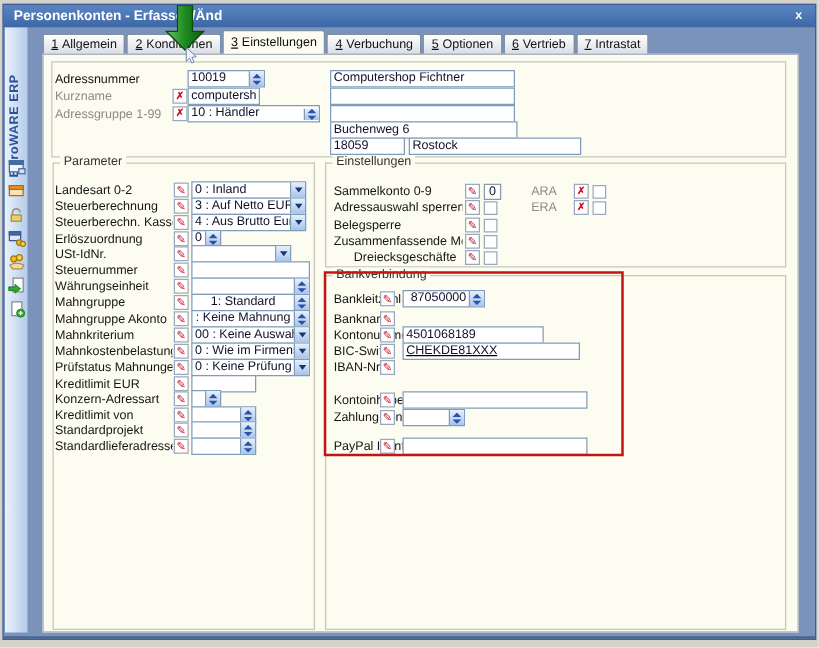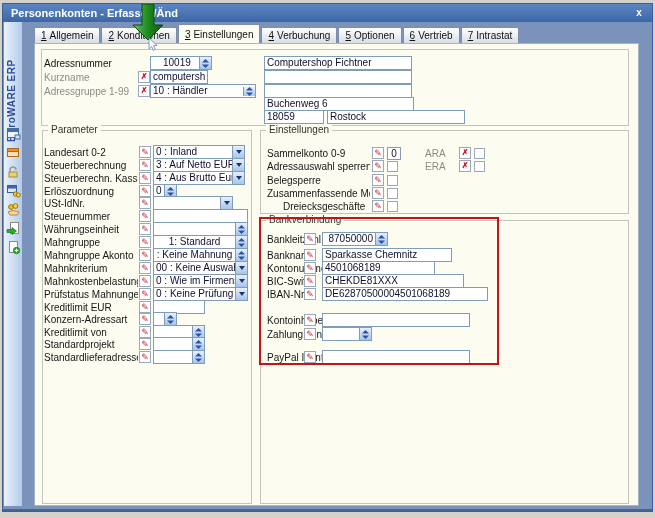--- a/index.html
+++ b/index.html
@@ -112,21 +112,21 @@
     <div class="panel" id="panel">
       <div class="grp" id="hdr-box" style="left:6px;top:5px;width:588px;height:77px"></div>
       <div class="grp" style="left:7px;top:86px;width:210px;height:374px"></div>
       <span class="grp-title" style="left:13px;top:80px">Parameter</span>
       <div class="grp" style="left:225px;top:86px;width:369px;height:84px"></div>
       <span class="grp-title" style="left:231px;top:80px">Einstellungen</span>
       <div class="grp" style="left:225px;top:176px;width:369px;height:284px"></div>
       <span class="grp-title" style="left:231px;top:170px">Bankverbindung</span>
       <div class="hl-rect"></div>
     <div class="lbl" style="left: 9px; top: 13px; width: 94px;">Adressnummer</div>
-        <div class="ctl" style="left: 115px; top: 12px; width: 62px; padding-left: 10px;">
+        <div class="ctl" style="left: 115px; top: 12px; width: 62px;">
           <div class="val">10019</div>
           <div class="btn sp">
             <svg width="7" height="9" viewBox="0 0 7 9">
               <path d="M3.5 0 L7 3.5 H0 Z" fill="#2a52a8"></path>
               <path d="M3.5 9 L7 5.5 H0 Z" fill="#2a52a8"></path>
             </svg>
           </div>
         </div>
         <div class="lbl dim" style="left: 9px; top: 27px; width: 98px;">Kurzname</div>
         <div class="xico" style="left: 103px; top: 27px;"></div>
@@ -343,38 +343,32 @@
           <div class="val r">87050000</div>
           <div class="btn sp">
             <svg width="7" height="9" viewBox="0 0 7 9">
               <path d="M3.5 0 L7 3.5 H0 Z" fill="#2a52a8"></path>
               <path d="M3.5 9 L7 5.5 H0 Z" fill="#2a52a8"></path>
             </svg>
           </div>
         </div>
         <div class="lbl" style="left: 232px; top: 205px; width: 56px;">Bankname</div>
         <div class="mod" style="left: 269px; top: 205px;"></div>
-        <div class="ctl" style="left: 287px; top: 204px; width: 130px;">
-          <div class="val">Sparkasse Chemnitz</div>
-        </div>
         <div class="lbl" style="left: 232px; top: 218px; width: 56px;">Kontonummer</div>
         <div class="mod" style="left: 269px; top: 218px;"></div>
         <div class="ctl" style="left: 287px; top: 217px; width: 113px;">
           <div class="val">4501068189</div>
         </div>
         <div class="lbl" style="left: 232px; top: 231px; width: 56px;">BIC-Swift</div>
         <div class="mod" style="left: 269px; top: 231px;"></div>
-        <div class="ctl" style="left: 287px; top: 230px; width: 142px;">
+        <div class="ctl" style="left: 287px; top: 230px; width: 142px; text-decoration: underline;">
           <div class="val">CHEKDE81XXX</div>
         </div>
         <div class="lbl" style="left: 232px; top: 244px; width: 56px;">IBAN-Nr.</div>
         <div class="mod" style="left: 269px; top: 244px;"></div>
-        <div class="ctl" style="left: 287px; top: 243px; width: 166px;">
-          <div class="val">DE62870500004501068189</div>
-        </div>
         <div class="lbl" style="left: 232px; top: 270px; width: 56px;">Kontoinhaber</div>
         <div class="mod" style="left: 269px; top: 270px;"></div>
         <div class="ctl" style="left: 287px; top: 269px; width: 148px;">
           <div class="val"></div>
         </div>
         <div class="lbl" style="left: 232px; top: 284px; width: 56px;">Zahlung von</div>
         <div class="mod" style="left: 269px; top: 284px;"></div>
         <div class="ctl" style="left: 287px; top: 283px; width: 50px;">
           <div class="val"></div>
           <div class="btn sp">

